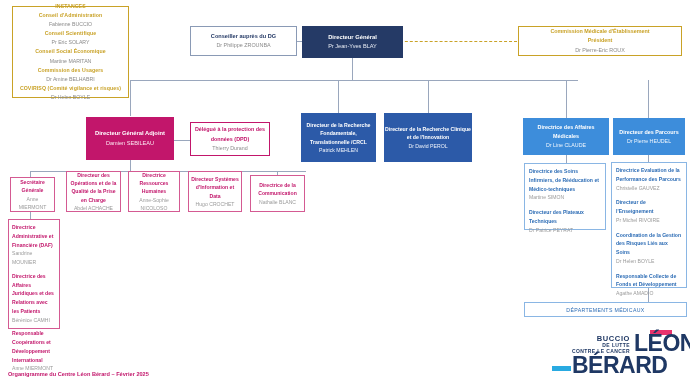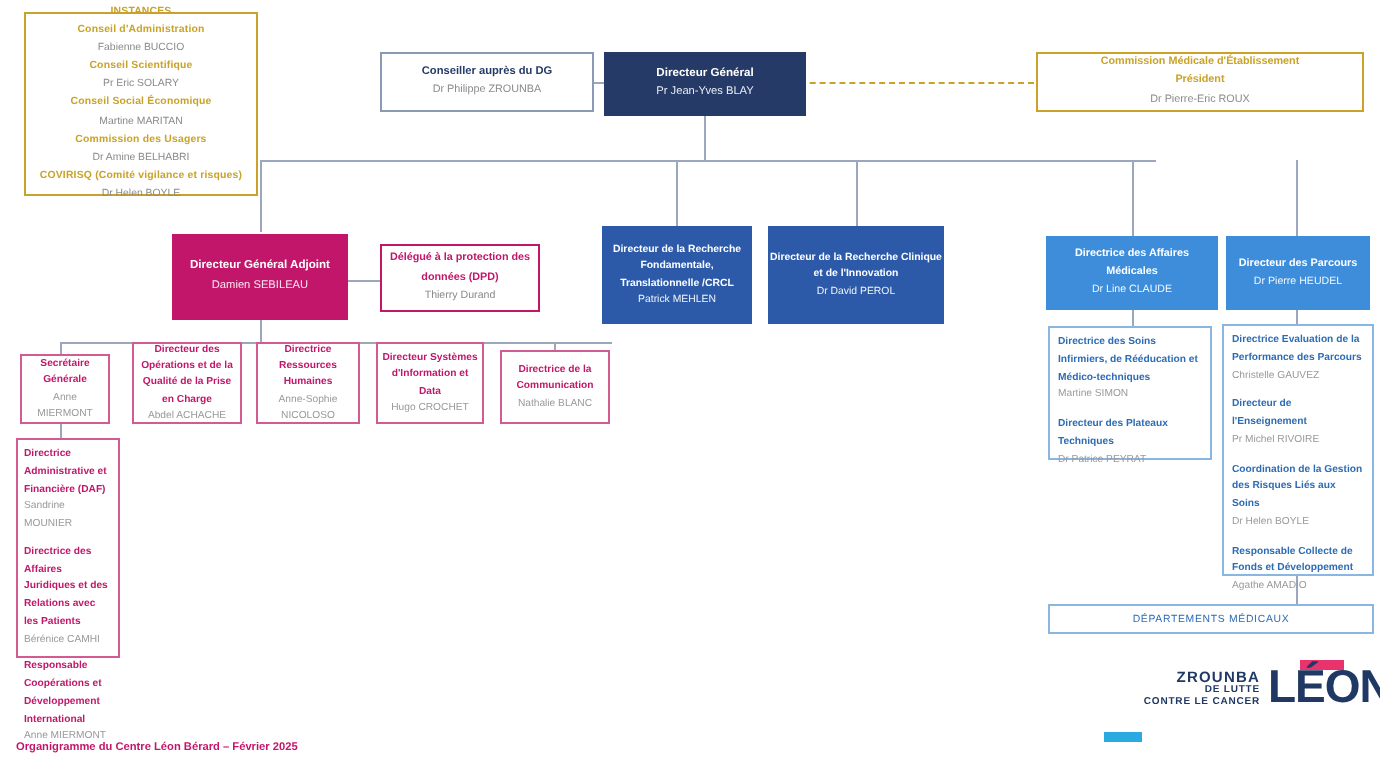--- a/index.html
+++ b/index.html
@@ -245,22 +245,23 @@
       <div class="n">Agathe AMADIO</div>
     </div>
   </div>
 
   <div class="box dept" style="left:524px;top:302px;width:163px;height:15px;">
     <div class="t">DÉPARTEMENTS  MÉDICAUX</div>
   </div>
 
   <div class="logo" style="left:552px;top:330px;width:135px;height:46px;">
     <div class="bar" style="left:98px;top:0px;width:22px;height:5px;background:#e8336d;"></div>
-    <div class="lb-small" style="position:absolute;left:0px;top:5px;width:78px;font-size:7.5px;letter-spacing:.6px;">ZROUNBA</div>
+    <div class="lb-small" style="position:absolute;left:0px;top:5px;width:78px;font-size:7.5px;letter-spacing:.6px;">BUCCIO</div>
     <div class="lb-small" style="position:absolute;left:0px;top:13px;width:78px;font-size:5px;letter-spacing:.4px;">DE LUTTE</div>
     <div class="lb-small" style="position:absolute;left:0px;top:19px;width:78px;font-size:5px;letter-spacing:.4px;">CONTRE LE CANCER</div>
     <div class="lb-big" style="position:absolute;left:82px;top:3px;font-size:23px;">LÉON</div>
+    <div class="lb-big" style="position:absolute;left:20px;top:25px;font-size:23px;">BÉRARD</div>
     <div class="bar" style="left:0px;top:36px;width:19px;height:5px;background:#29aae1;"></div>
   </div>
 
   <div class="caption" style="left:8px;top:371px;">Organigramme du Centre Léon Bérard – Février 2025</div>
 
 </div>
 
 </body></html>

